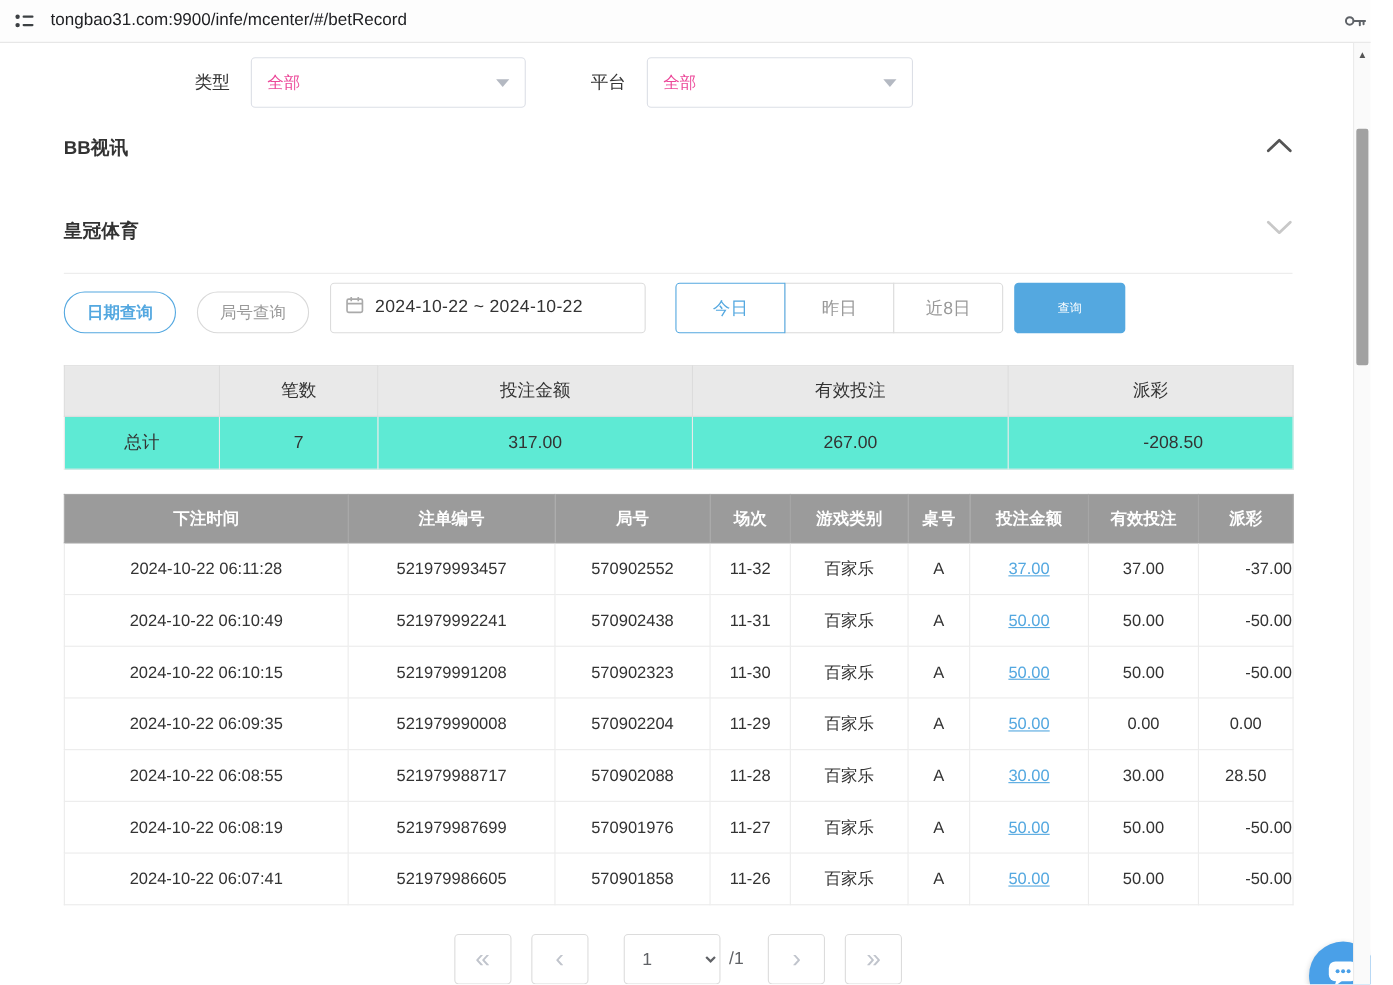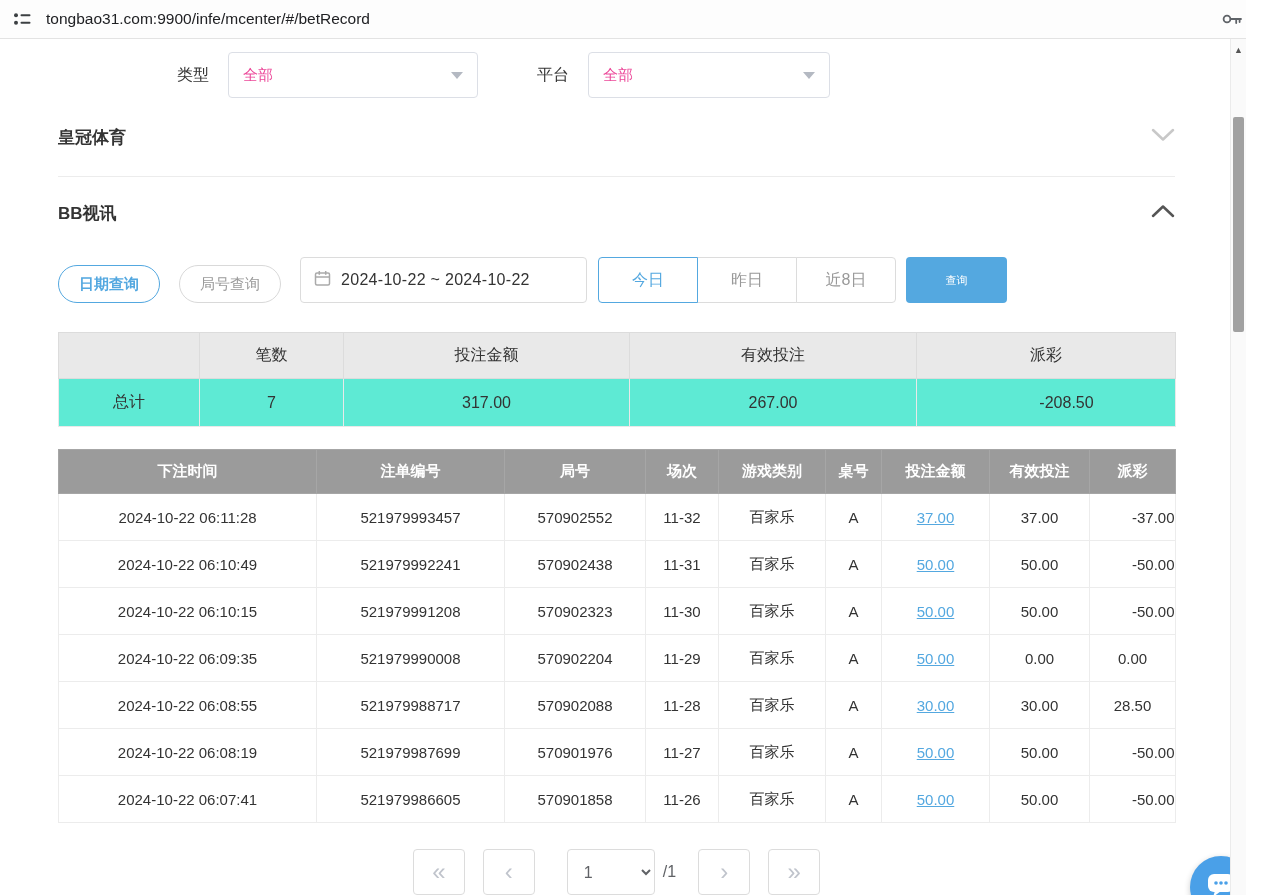--- a/index.html
+++ b/index.html
@@ -42,21 +42,21 @@
   .query-row{display:flex;align-items:flex-end;margin-top:8px;}
   .pill{height:38px;padding:0 20px;border-radius:19px;border:1px solid #d9d9d9;background:#fff;
     color:#999;font-size:15px;display:flex;align-items:center;cursor:pointer;}
   .pill.active{border-color:var(--accent);color:var(--accent);font-weight:bold;}
   .pill+.pill{margin-left:19px;}
   .date-box{margin-left:19px;width:287px;height:46px;border:1px solid #dcdcdc;border-radius:4px;
     display:flex;align-items:center;padding:0 13px;cursor:pointer;background:#fff;}
   .date-text{font-size:16px;color:#333;margin-left:10px;letter-spacing:0.3px;}
   .seg{display:flex;margin-left:11px;}
   .seg-btn{width:100px;height:46px;border:1px solid #dcdcdc;background:#fff;color:#999;font-size:16px;
-    display:flex;align-items:center;justify-content:center;cursor:pointer;}
+    display:flex;align-items:center;justify-content:center;cursor:pointer;margin-left:16px;}
   .seg-btn:not(:first-child){margin-left:-1px;}
   .seg-btn:first-child{border-radius:4px 0 0 4px;}
   .seg-btn:last-child{border-radius:0 4px 4px 0;}
   .seg-btn.active{border-color:var(--accent);color:var(--accent);position:relative;z-index:1;}
   .query-btn{margin-left:10px;width:101px;height:46px;background:var(--accent);border:none;
     border-radius:4px;color:#fff;font-size:11px;cursor:pointer;}
 
   table{border-collapse:collapse;table-layout:fixed;width:100%;}
   .summary-table{margin-top:29px;}
   .summary-table th{background:#e9e9e9;height:46px;font-size:16px;color:#333;font-weight:normal;
@@ -123,34 +123,34 @@
         <span class="select-value">全部</span>
         <span class="caret-down"></span>
       </div>
       <span class="filter-label label-platform">平台</span>
       <div class="select-box select-platform">
         <span class="select-value">全部</span>
         <span class="caret-down"></span>
       </div>
     </div>
 
+    <div class="section-head second">
+      <span class="section-title">BB视讯</span>
+      <span>
+        <svg width="24" height="14" viewBox="0 0 24 14" fill="none">
+          <polyline points="2,12 12,2.5 22,12" stroke="#555" stroke-width="2.5" stroke-linecap="round" stroke-linejoin="round"></polyline>
+        </svg>
+      </span>
+    </div>
+
     <div class="section-head first">
       <span class="section-title">皇冠体育</span>
       <span>
         <svg width="24" height="14" viewBox="0 0 24 14" fill="none">
           <polyline points="2,2 12,11.5 22,2" stroke="#c8c8c8" stroke-width="2.5" stroke-linecap="round" stroke-linejoin="round"></polyline>
-        </svg>
-      </span>
-    </div>
-
-    <div class="section-head second">
-      <span class="section-title">BB视讯</span>
-      <span>
-        <svg width="24" height="14" viewBox="0 0 24 14" fill="none">
-          <polyline points="2,12 12,2.5 22,12" stroke="#555" stroke-width="2.5" stroke-linecap="round" stroke-linejoin="round"></polyline>
         </svg>
       </span>
     </div>
 
     <div class="query-row">
       <div class="pill active">日期查询</div>
       <div class="pill">局号查询</div>
       <div class="date-box">
         <span>
           <svg width="17" height="17" viewBox="0 0 17 17" fill="none" stroke="#aaaaaa" stroke-width="1.5">

